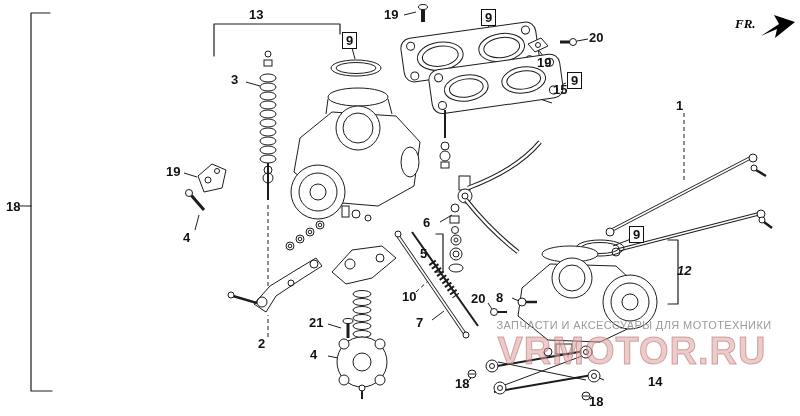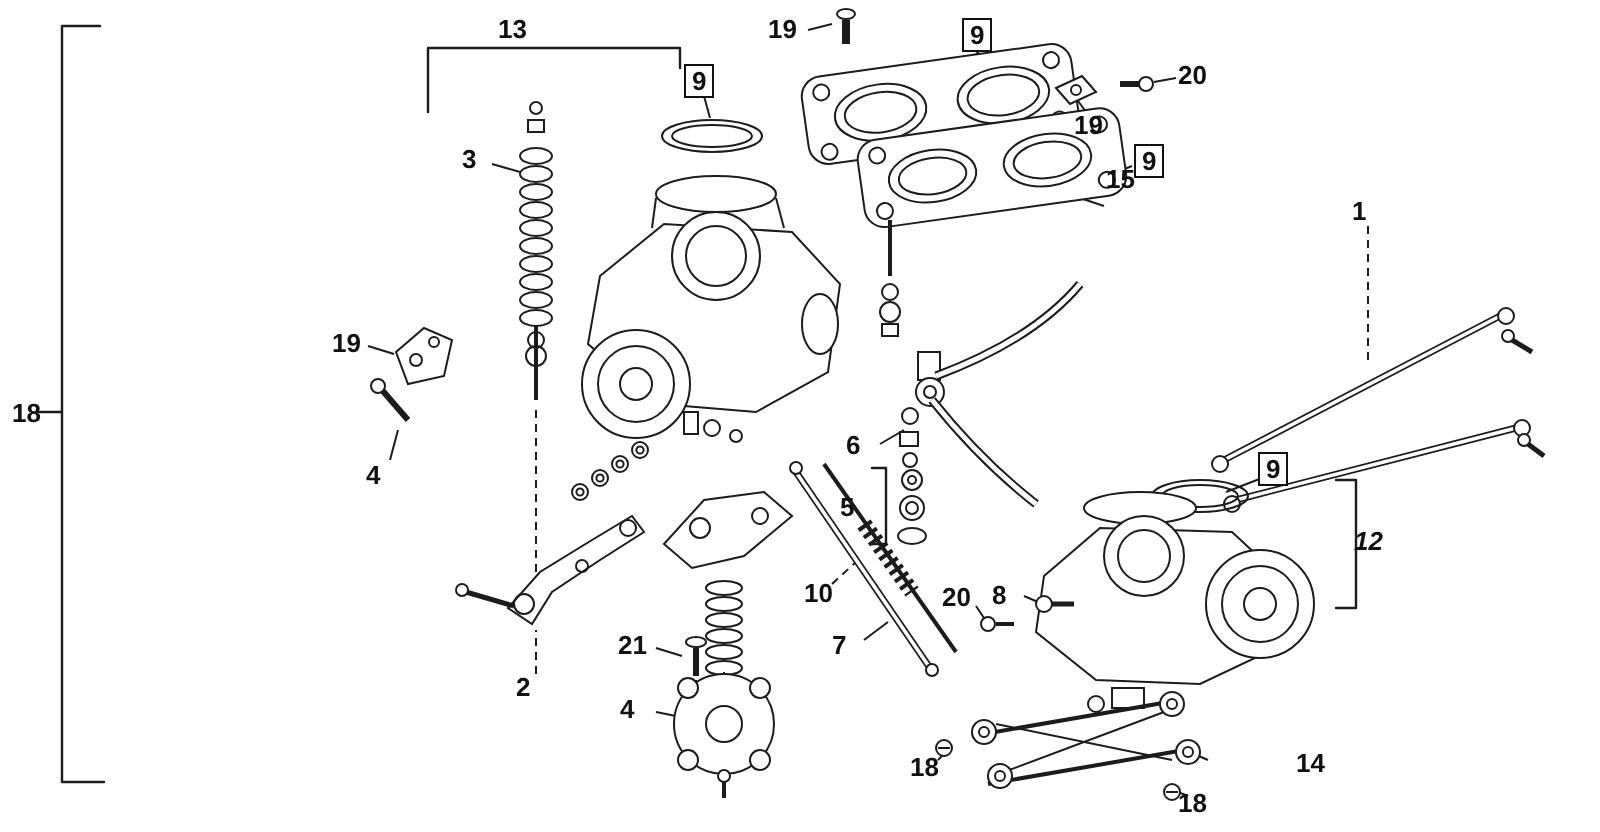--- a/index.html
+++ b/index.html
@@ -276,20 +276,22 @@
         <circle cx="500" cy="388" r="2.5" fill="none"></circle>
       <circle cx="594" cy="376" r="6" fill="#fff"></circle>
         <circle cx="594" cy="376" r="2.5" fill="none"></circle>
       <circle cx="472" cy="374" r="4" fill="#fff"></circle>
         <line x1="469" y1="374" x2="475" y2="374"></line>
       <circle cx="586" cy="396" r="4" fill="#fff"></circle>
         <line x1="583" y1="396" x2="589" y2="396"></line>
     </g>
   </svg>
 
+  <div class="wm-tagline">ЗАПЧАСТИ И АКСЕССУАРЫ ДЛЯ МОТОТЕХНИКИ</div>
+  <div class="wm-site">VRMOTOR.RU</div>
 
   <div id="callouts">
       <div class="callout" style="left: 6px; top: 199px;">18</div>
       <div class="callout" style="left: 249px; top: 7px;">13</div>
       <div class="callout" style="left: 231px; top: 72px;">3</div>
       <div class="callout boxed" style="left: 342px; top: 32px;">9</div>
       <div class="callout" style="left: 384px; top: 7px;">19</div>
       <div class="callout boxed" style="left: 481px; top: 9px;">9</div>
       <div class="callout" style="left: 589px; top: 30px;">20</div>
       <div class="callout" style="left: 537px; top: 55px;">19</div>
@@ -307,14 +309,20 @@
       <div class="callout" style="left: 402px; top: 289px;">10</div>
       <div class="callout" style="left: 416px; top: 315px;">7</div>
       <div class="callout" style="left: 258px; top: 336px;">2</div>
       <div class="callout" style="left: 309px; top: 315px;">21</div>
       <div class="callout" style="left: 310px; top: 347px;">4</div>
       <div class="callout" style="left: 600px; top: 374px; margin-left: 48px;">14</div>
       <div class="callout" style="left: 455px; top: 376px;">18</div>
       <div class="callout" style="left: 589px; top: 394px;">18</div>
     </div>
 
+  <div class="fr">
+    <span>FR.</span>
+    <svg width="40" height="32" viewBox="0 0 40 32">
+      <path d="M4,28 L22,16 L17,7 L38,14 L18,30 L20,21 Z" fill="#000"></path>
+    </svg>
+  </div>
 
 </div>
 
 </body></html>

